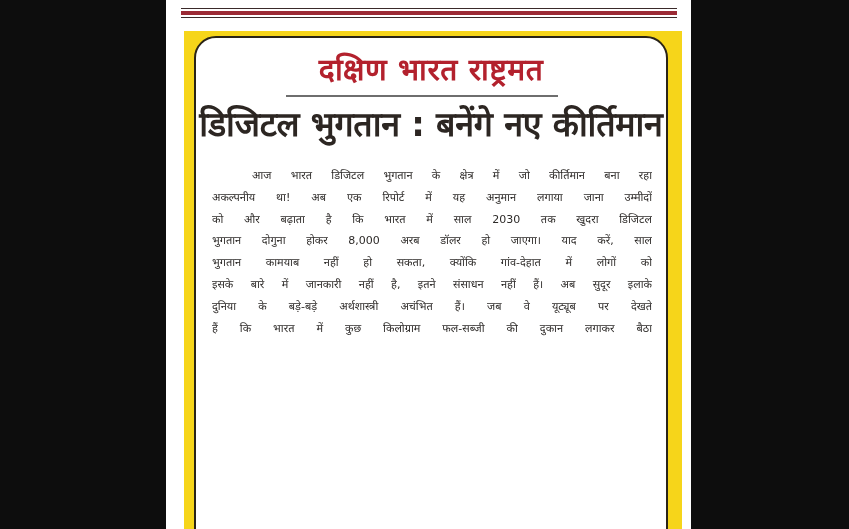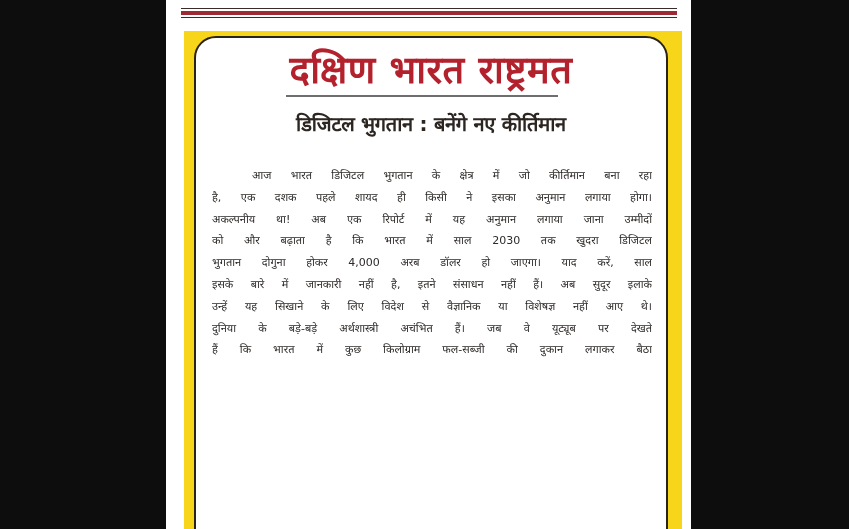--- a/index.html
+++ b/index.html
@@ -59,42 +59,42 @@
       box-sizing: border-box;
     }
     .masthead {
       position: absolute;
       left: 0;
       right: 0;
       top: 14px;
       text-align: center;
       font-family: "DejaVu Sans", sans-serif;
       font-weight: bold;
-      font-size: 38px;
+      font-size: 30px;
       line-height: 36px;
       color: #b3212d;
       letter-spacing: 0.5px;
     }
     .mast-rule {
       position: absolute;
       left: 90px;
       width: 272px;
       top: 57px;
       height: 2px;
       background: #6e6e6e;
     }
     .headline {
       position: absolute;
       left: 0;
       right: 0;
       top: 66px;
       text-align: center;
       font-family: "DejaVu Sans", sans-serif;
       font-weight: bold;
-      font-size: 20px;
+      font-size: 34px;
       line-height: 40px;
       color: #2c2622;
       letter-spacing: -0.3px;
     }
     .body-text {
       position: absolute;
       left: 16px;
       right: 14px;
       top: 127px;
       font-family: "DejaVu Sans", sans-serif;
@@ -122,24 +122,23 @@
   <div class="rule rule-bot"></div>
 
   <div class="frame">
     <div class="box">
       <div class="masthead">दक्षिण भारत राष्ट्रमत</div>
       <div class="mast-rule"></div>
       <div class="headline">डिजिटल भुगतान : बनेंगे नए कीर्तिमान</div>
 
       <div class="body-text">
         <span class="line indent">आज भारत डिजिटल भुगतान के क्षेत्र में जो कीर्तिमान बना रहा</span>
-        <span class="line">है, एक दशक पहले शायद ही किसी ने इसका अनुमान लगाया होगा।</span>
         <span class="line">अकल्पनीय था! अब एक रिपोर्ट में यह अनुमान लगाया जाना उम्मीदों</span>
         <span class="line">को और बढ़ाता है कि भारत में साल 2030 तक खुदरा डिजिटल</span>
-        <span class="line">भुगतान दोगुना होकर 4,000 अरब डॉलर हो जाएगा। याद करें, साल</span>
+        <span class="line">भुगतान दोगुना होकर 8,000 अरब डॉलर हो जाएगा। याद करें, साल</span>
+        <span class="line">भुगतान कामयाब नहीं हो सकता, क्योंकि गांव-देहात में लोगों को</span>
         <span class="line">इसके बारे में जानकारी नहीं है, इतने संसाधन नहीं हैं। अब सुदूर इलाके</span>
-        <span class="line">उन्हें यह सिखाने के लिए विदेश से वैज्ञानिक या विशेषज्ञ नहीं आए थे।</span>
         <span class="line">दुनिया के बड़े-बड़े अर्थशास्त्री अचंभित हैं। जब वे यूट्यूब पर देखते</span>
         <span class="line">हैं कि भारत में कुछ किलोग्राम फल-सब्जी की दुकान लगाकर बैठा</span>
       </div>
     </div>
   </div>
 </div>
 
 </body></html>

